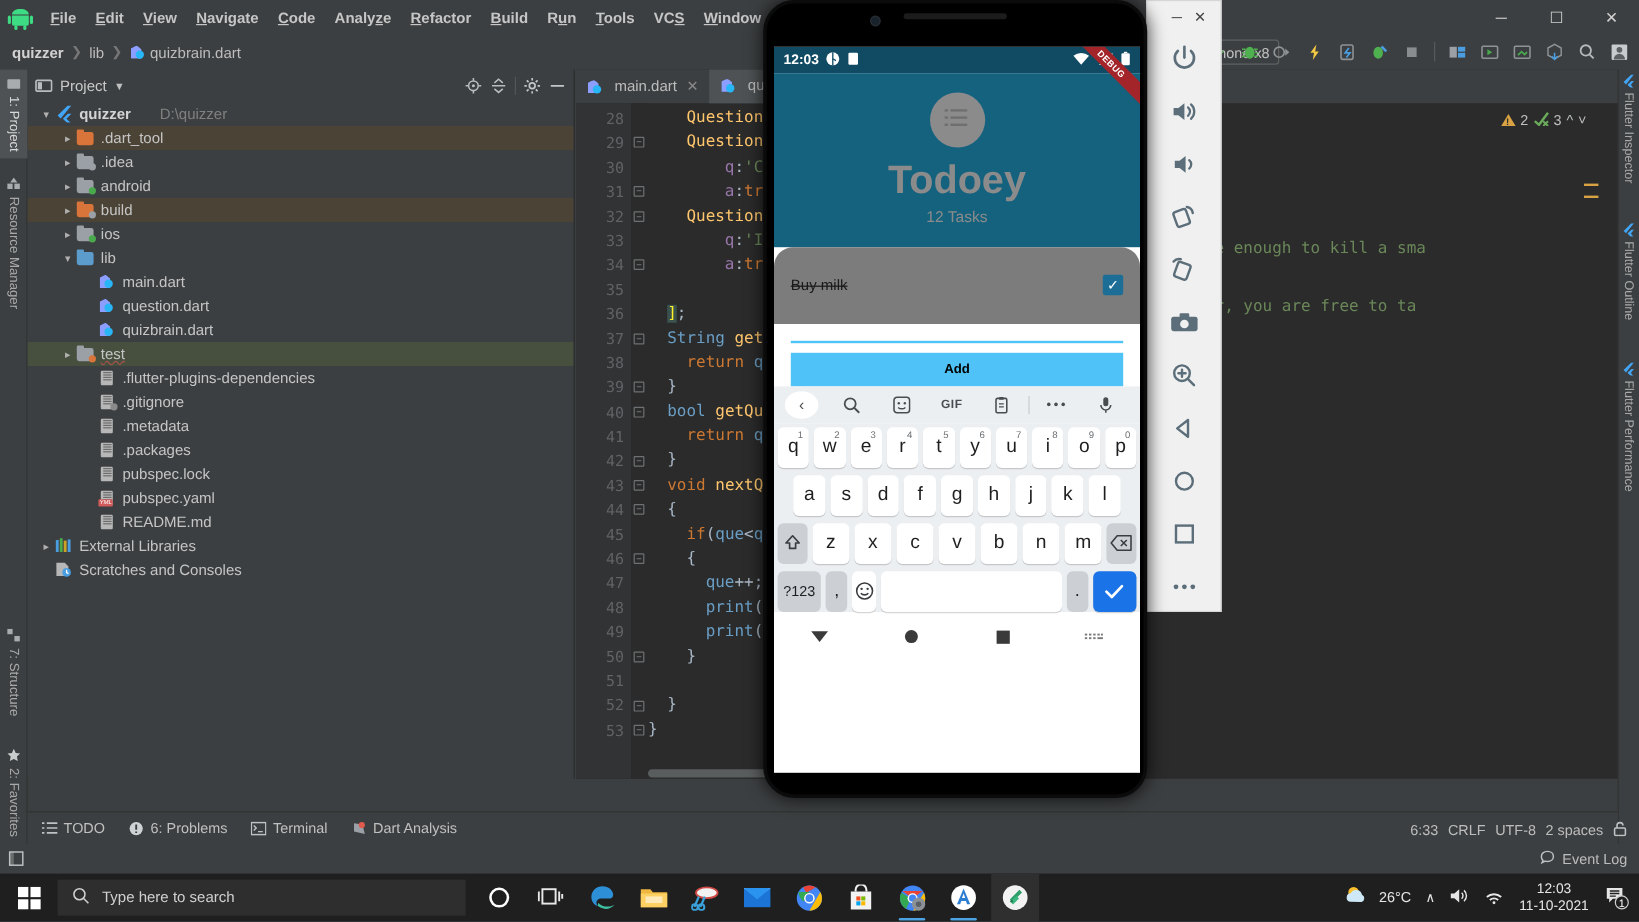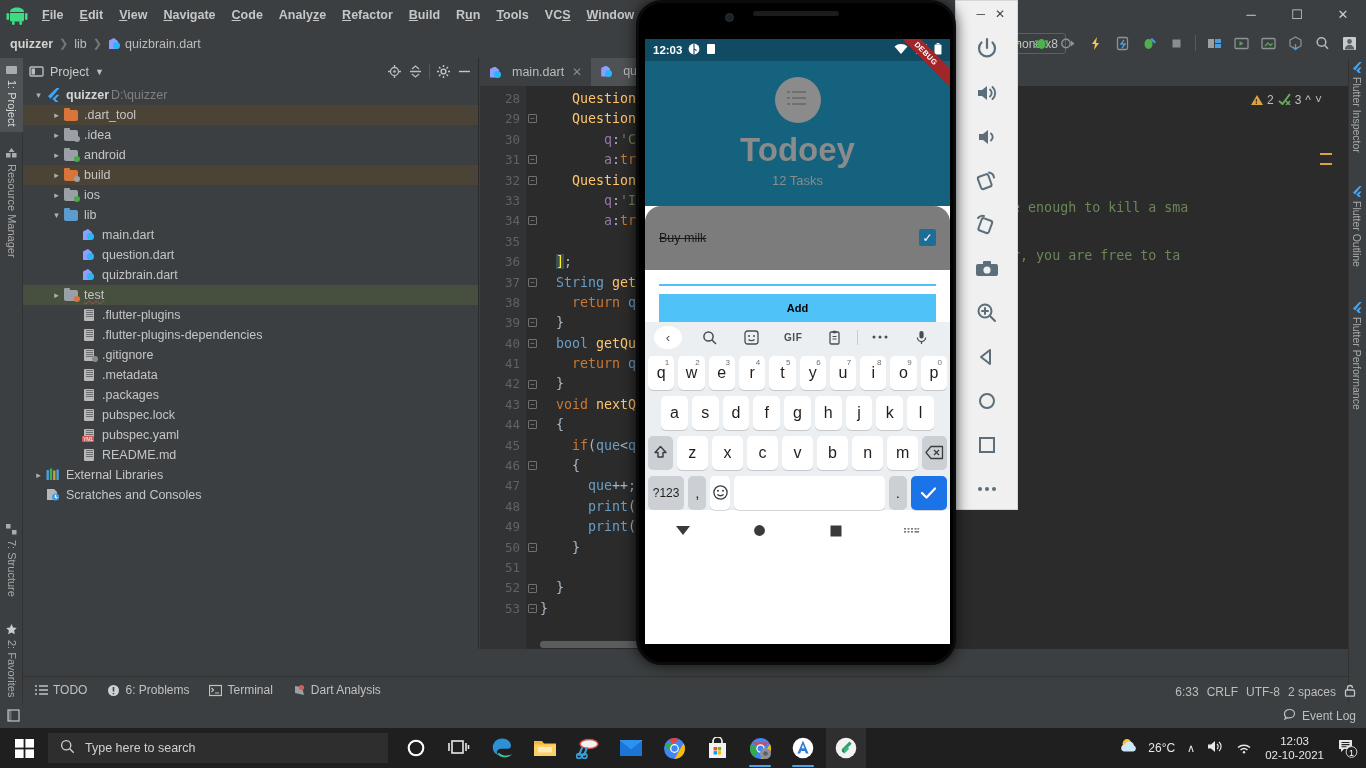--- a/index.html
+++ b/index.html
@@ -87,21 +87,21 @@
   .folder.orange { background: #d9753a; }
   .folder.grey { background: #9aa0a6; }
   .folder:before { content:""; position: absolute; left: 0; top: -2px; width: 6px; height: 3px;
     background: inherit; border-radius: 1px 1px 0 0; }
   .fileico { position: absolute; left: 2px; top: 1px; width: 10px; height: 12px;
     background: #b7b7b7; border-radius: 1px; }
   .fileico:after { content:""; position: absolute; left: 1.5px; top: 3px; width: 7px; height: 1px;
     box-shadow: 0 2px 0 #6d6d6d, 0 4px 0 #6d6d6d, 0 -2px 0 #6d6d6d; background: #6d6d6d; }
   .badge-dot { position: absolute; right: -1px; bottom: 0px; width: 6px; height: 6px;
     border-radius: 50%; }
-  .tlabel .path { color: #808080; margin-left: 2px; font-weight: normal; }
+  .tlabel .path { color: #808080; margin-left: 24px; font-weight: normal; }
   .squiggle { text-decoration: underline; text-decoration-style: wavy;
     text-decoration-color: #a8504a; text-decoration-thickness: 1px; }
 
   
   .editor { position: absolute; left: 480px; top: 58px; right: 18px; bottom: 79px;
     background: #2b2b2b; }
   .tabstrip { height: 28px; background: #3c3f41; display: flex; align-items: flex-end; }
   .etab { height: 28px; display: flex; align-items: center; gap: 6px;
     padding: 0 9px; font-size: 12.5px; color: #bcbcbc; }
   .etab.active { background: #4e5254; border-bottom: 2px solid #4e5254; }
@@ -507,28 +507,20 @@
             <span class="tlabel"><span style="" class="">quizbrain.dart</span></span>
           </div>
           <div class="trow hl-green">
             <span style="width:28px;flex:none"></span>
             <span class="arrow">▸</span>
             <span class="tico">
               <i class="folder grey"></i>
               <i class="badge-dot" style="background:#d9753a"></i>
             </span>
             <span class="tlabel"><span style="" class="squiggle">test</span></span>
-          </div>
-          <div class="trow">
-            <span style="width:46px;flex:none"></span>
-            <span class="arrow"></span>
-            <span class="tico">
-              <i class="fileico"></i>
-            </span>
-            <span class="tlabel"><span style="" class="">.flutter-plugins</span></span>
           </div>
           <div class="trow">
             <span style="width:46px;flex:none"></span>
             <span class="arrow"></span>
             <span class="tico">
               <i class="fileico"></i>
             </span>
             <span class="tlabel"><span style="" class="">.flutter-plugins-dependencies</span></span>
           </div>
           <div class="trow">
@@ -1141,21 +1133,21 @@
             <path d="M1 5.5h3l4-3.5v11l-4-3.5H1z" fill="#e6e6e6"></path>
             <path d="M10 5a3.3 3.3 0 0 1 0 5M12 3a6 6 0 0 1 0 9" stroke="#e6e6e6" stroke-width="1.2" fill="none"></path>
           </svg></span>
       <span><svg width="17" height="14" viewBox="0 0 17 14">
             <path d="M2 7.5a9 9 0 0 1 12 0" stroke="#e6e6e6" stroke-width="1.5" fill="none"></path>
             <path d="M4.5 10a5.5 5.5 0 0 1 7 0" stroke="#e6e6e6" stroke-width="1.5" fill="none"></path>
             <circle cx="8" cy="12.3" r="1.2" fill="#e6e6e6"></circle>
           </svg></span>
       <span class="clock">
         <div>12:03</div>
-        <div>02-10-2021</div>
+        <div>11-10-2021</div>
       </span>
       <span class="notif">
         <svg width="22" height="22" viewBox="0 0 22 22">
           <path d="M3 3h13v9H8l-3 3v-3H3z" fill="#e6e6e6"></path>
           <path d="M5.5 5.5h8M5.5 7.6h8M5.5 9.7h5" stroke="#1f1f1f" stroke-width="1.1"></path>
           <circle cx="15.5" cy="15" r="5.4" fill="#1f1f1f" stroke="#cfcfcf" stroke-width="1"></circle>
         </svg>
         <span style="position:absolute;right:1px;bottom:1px;font-size:9px;color:#fff;width:11px;text-align:center;">1</span>
       </span>
     </div>

